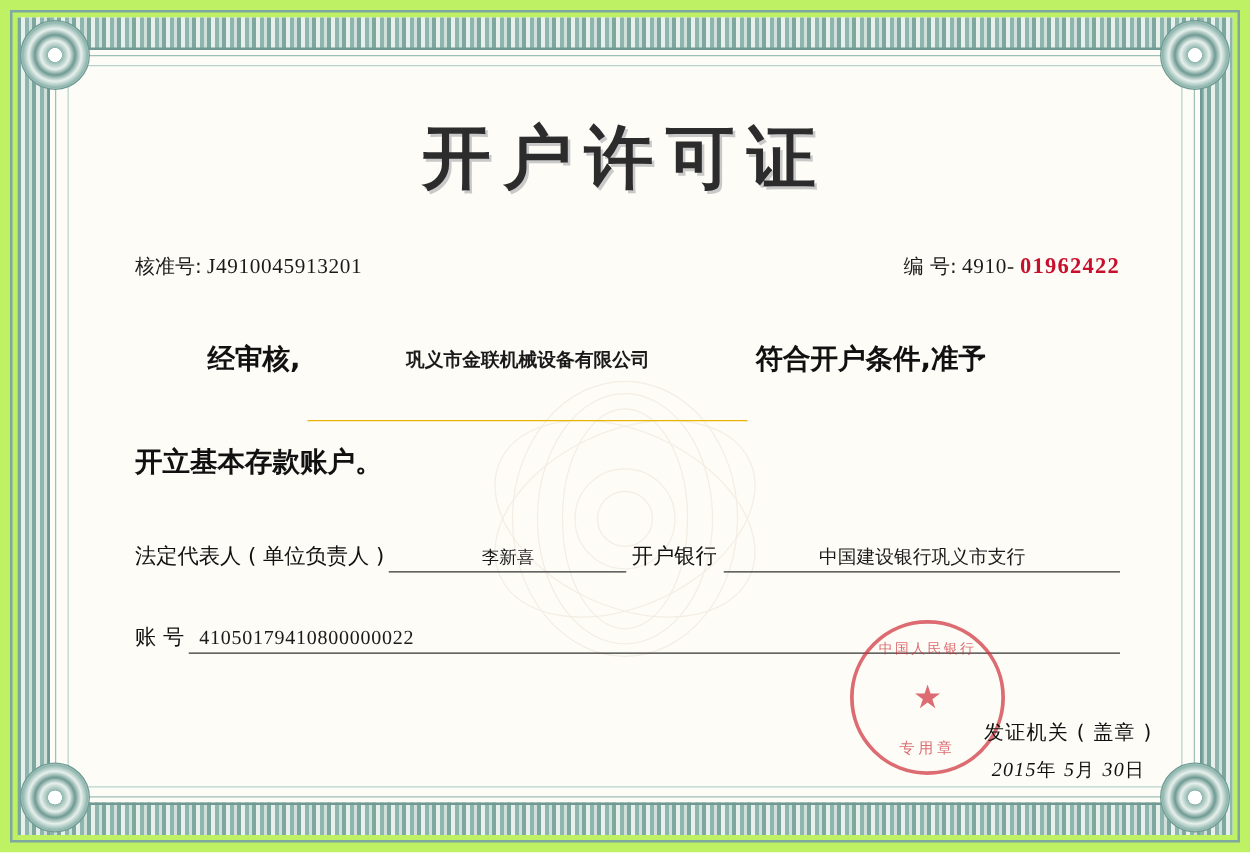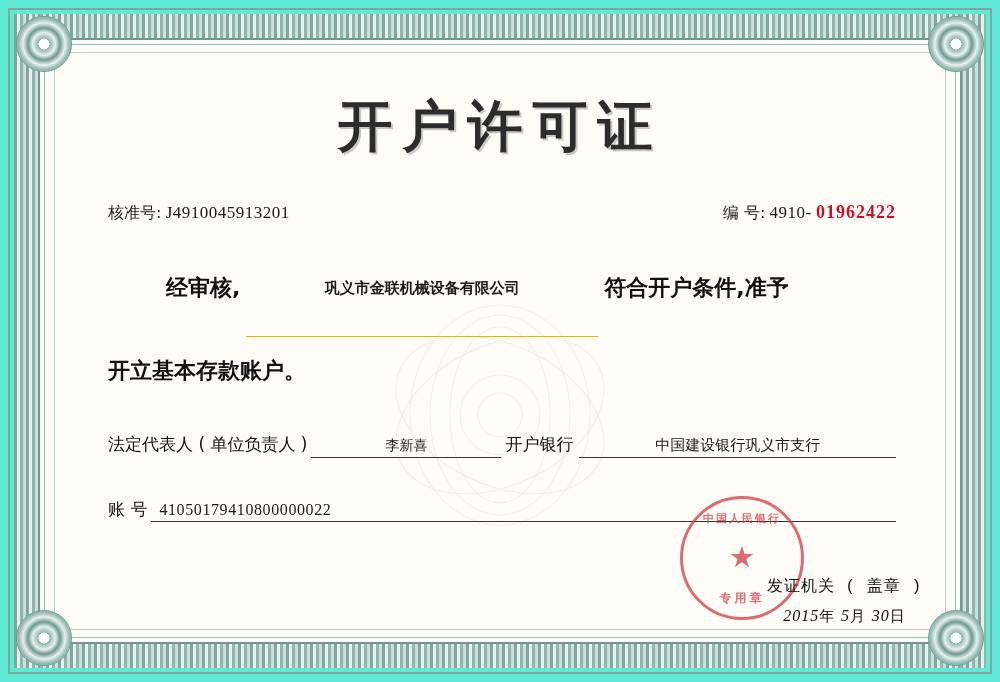--- a/index.html
+++ b/index.html
@@ -11,21 +11,21 @@
     width: 1000px;
     height: 682px;
     font-family: "Liberation Serif", serif;
     overflow: hidden;
   }
 
   .certificate {
     position: relative;
     width: 1000px;
     height: 682px;
-    background: #5eead4;
+    background: #bef264;
     box-sizing: border-box;
   }
 
   
   .border-outer {
     position: absolute;
     left: 8px; top: 8px; right: 8px; bottom: 8px;
     border: 2px solid #7fa8a0;
     box-sizing: border-box;
   }
@@ -218,21 +218,20 @@
     position: absolute;
     right: 78px;
     bottom: 56px;
     text-align: center;
     font-family: "DejaVu Sans", sans-serif;
     color: #111;
   }
   .issuer-line {
     font-size: 16px;
     letter-spacing: 1px;
-    font-family: Liberation Mono, monospace;
   }
   .issuer-date {
     margin-top: 10px;
     font-size: 15px;
     letter-spacing: 1px;
   }
   .issuer-date .num {
     font-family: "Liberation Serif", serif;
     font-size: 16px;
     font-style: italic;
@@ -242,21 +241,20 @@
   .seal {
     position: absolute;
     right: 196px;
     bottom: 62px;
     width: 118px;
     height: 118px;
     border-radius: 50%;
     border: 3px solid #d0353f;
     opacity: 0.72;
     pointer-events: none;
-    font-weight: bold;
   }
   .seal .seal-star {
     position: absolute;
     left: 50%; top: 50%;
     transform: translate(-50%, -50%);
     color: #d0353f;
     font-size: 26px;
     line-height: 1;
   }
   .seal .seal-text-top,

